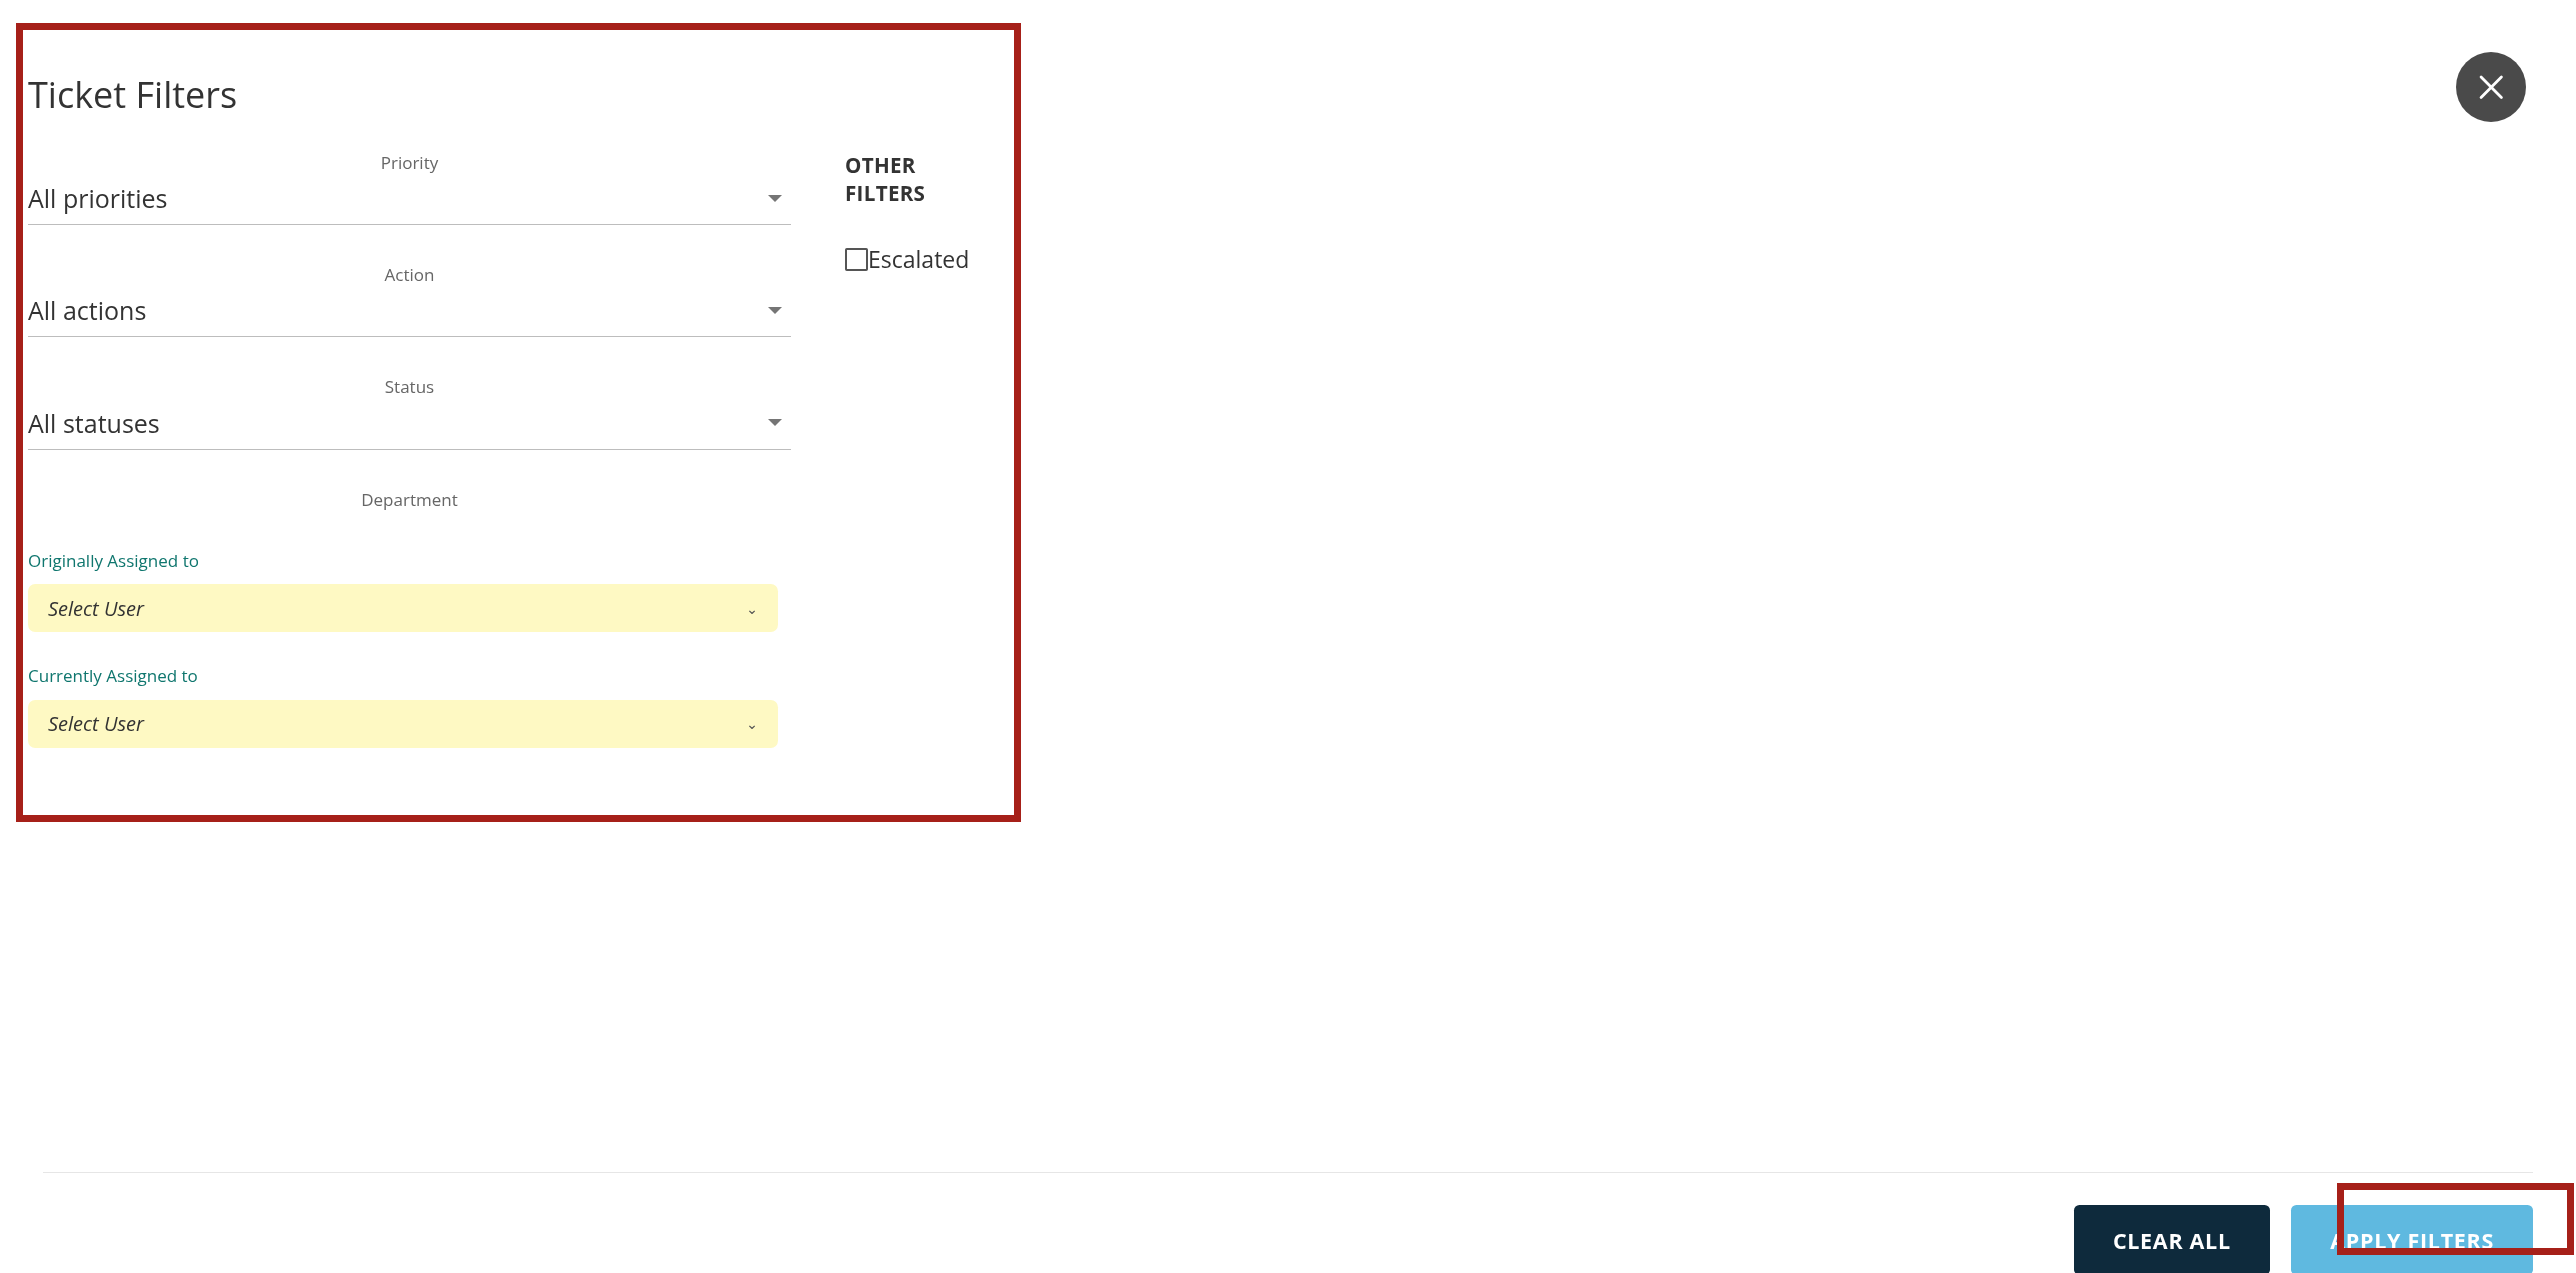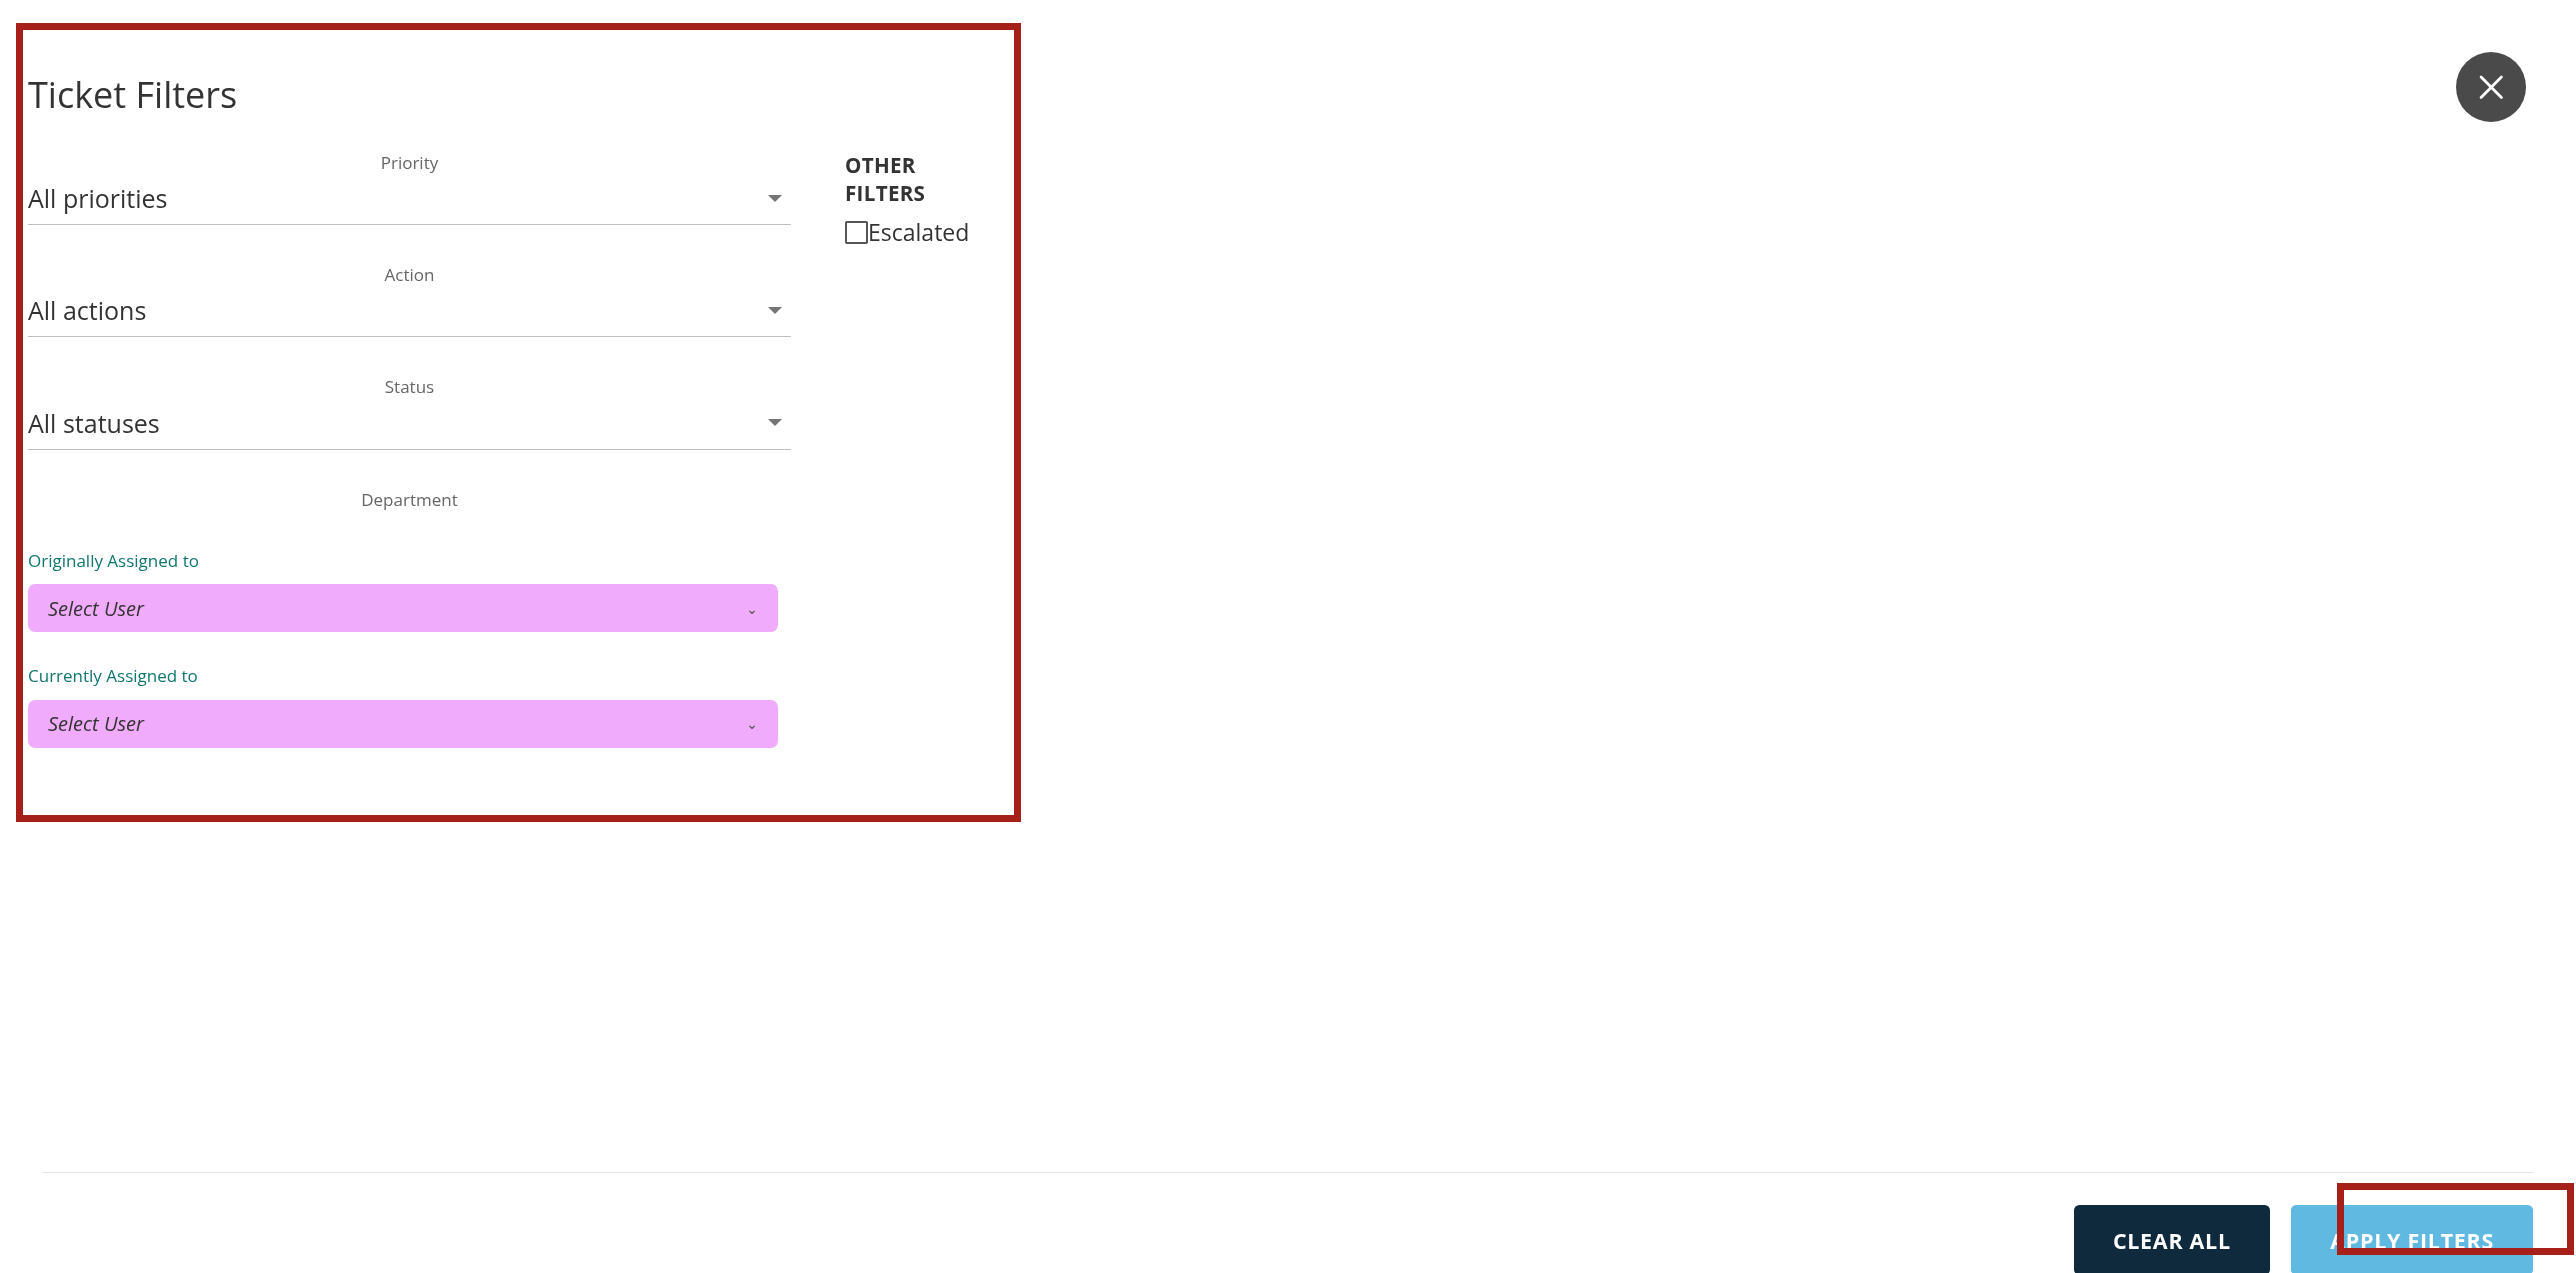--- a/index.html
+++ b/index.html
@@ -76,21 +76,21 @@
     gap: 54px;
   }
   .col-left { width: 763px; }
   .col-right { flex: 1; }
 
   .section-heading {
     font-size: 20.6px;
     font-weight: 700;
     color: #333;
     letter-spacing: 0.3px;
-    margin-bottom: 9px;
+    margin-bottom: 36px;
   }
 
   
   .mat-field {
     margin-bottom: 38px;
     text-align: center;
   }
   .mat-label {
     font-size: 17px;
     color: #666;
@@ -120,21 +120,21 @@
 
   
   .pill-field { margin-bottom: 32px; }
   .pill-label {
     font-size: 17px;
     color: #0f766e;
     margin-bottom: 12.6px;
     margin-top: 25px;
   }
   .pill-select {
-    background: #f0abfc;
+    background: #fef9c3;
     border-radius: 7.2px;
     height: 48px;
     width: 750px;
     display: flex;
     align-items: center;
     justify-content: space-between;
     padding: 0 20px;
     cursor: pointer;
   }
   .pill-value {

